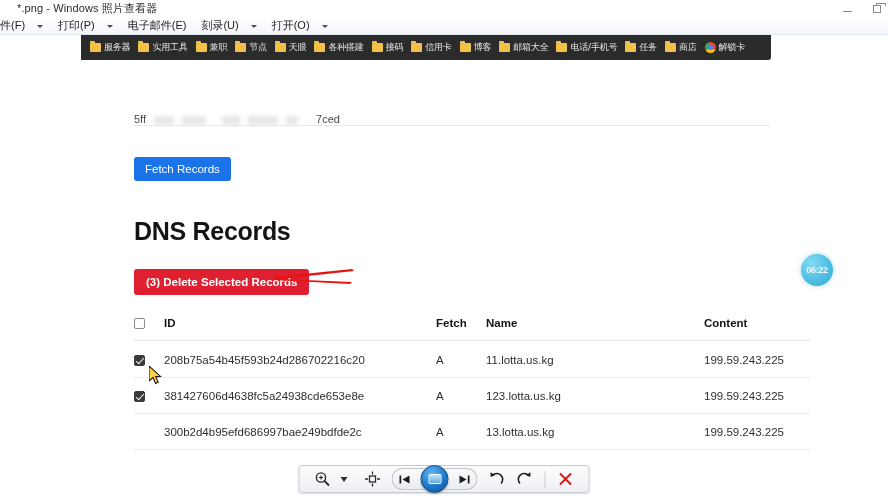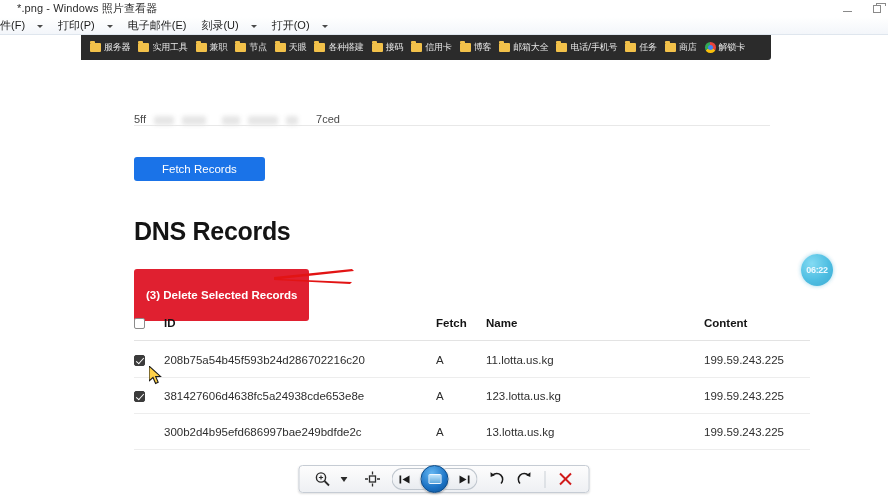--- a/index.html
+++ b/index.html
@@ -151,39 +151,39 @@
     height: 9px; border-radius: 2px;
     background: #e6e6e6;
     filter: blur(2.2px);
   }
 
   #fetch-btn {
     position: absolute; left: 134px; top: 97px;
     background: #1a73e8;
     color: #ffffff;
     font-size: 11.5px;
-    padding: 6px 28px;
+    padding: 6px 11px;
     border: none; border-radius: 3px;
     cursor: pointer;
     font-family: "Liberation Sans", sans-serif;
   }
 
   #dns-title {
     position: absolute; left: 134px; top: 157px;
     font-size: 25px; font-weight: bold;
     color: #141414;
     letter-spacing: -0.3px;
   }
 
   #delete-btn {
     position: absolute; left: 134px; top: 209px;
     background: #e02030;
     color: #ffffff;
     font-size: 11.5px; font-weight: bold;
-    padding: 20px 12px;
+    padding: 7px 12px;
     border: none; border-radius: 3px;
     cursor: pointer;
     font-family: "Liberation Sans", sans-serif;
   }
 
   
   #arrow {
     position: absolute; left: 274px; top: 205px;
     width: 80px; height: 26px;
     pointer-events: none;

